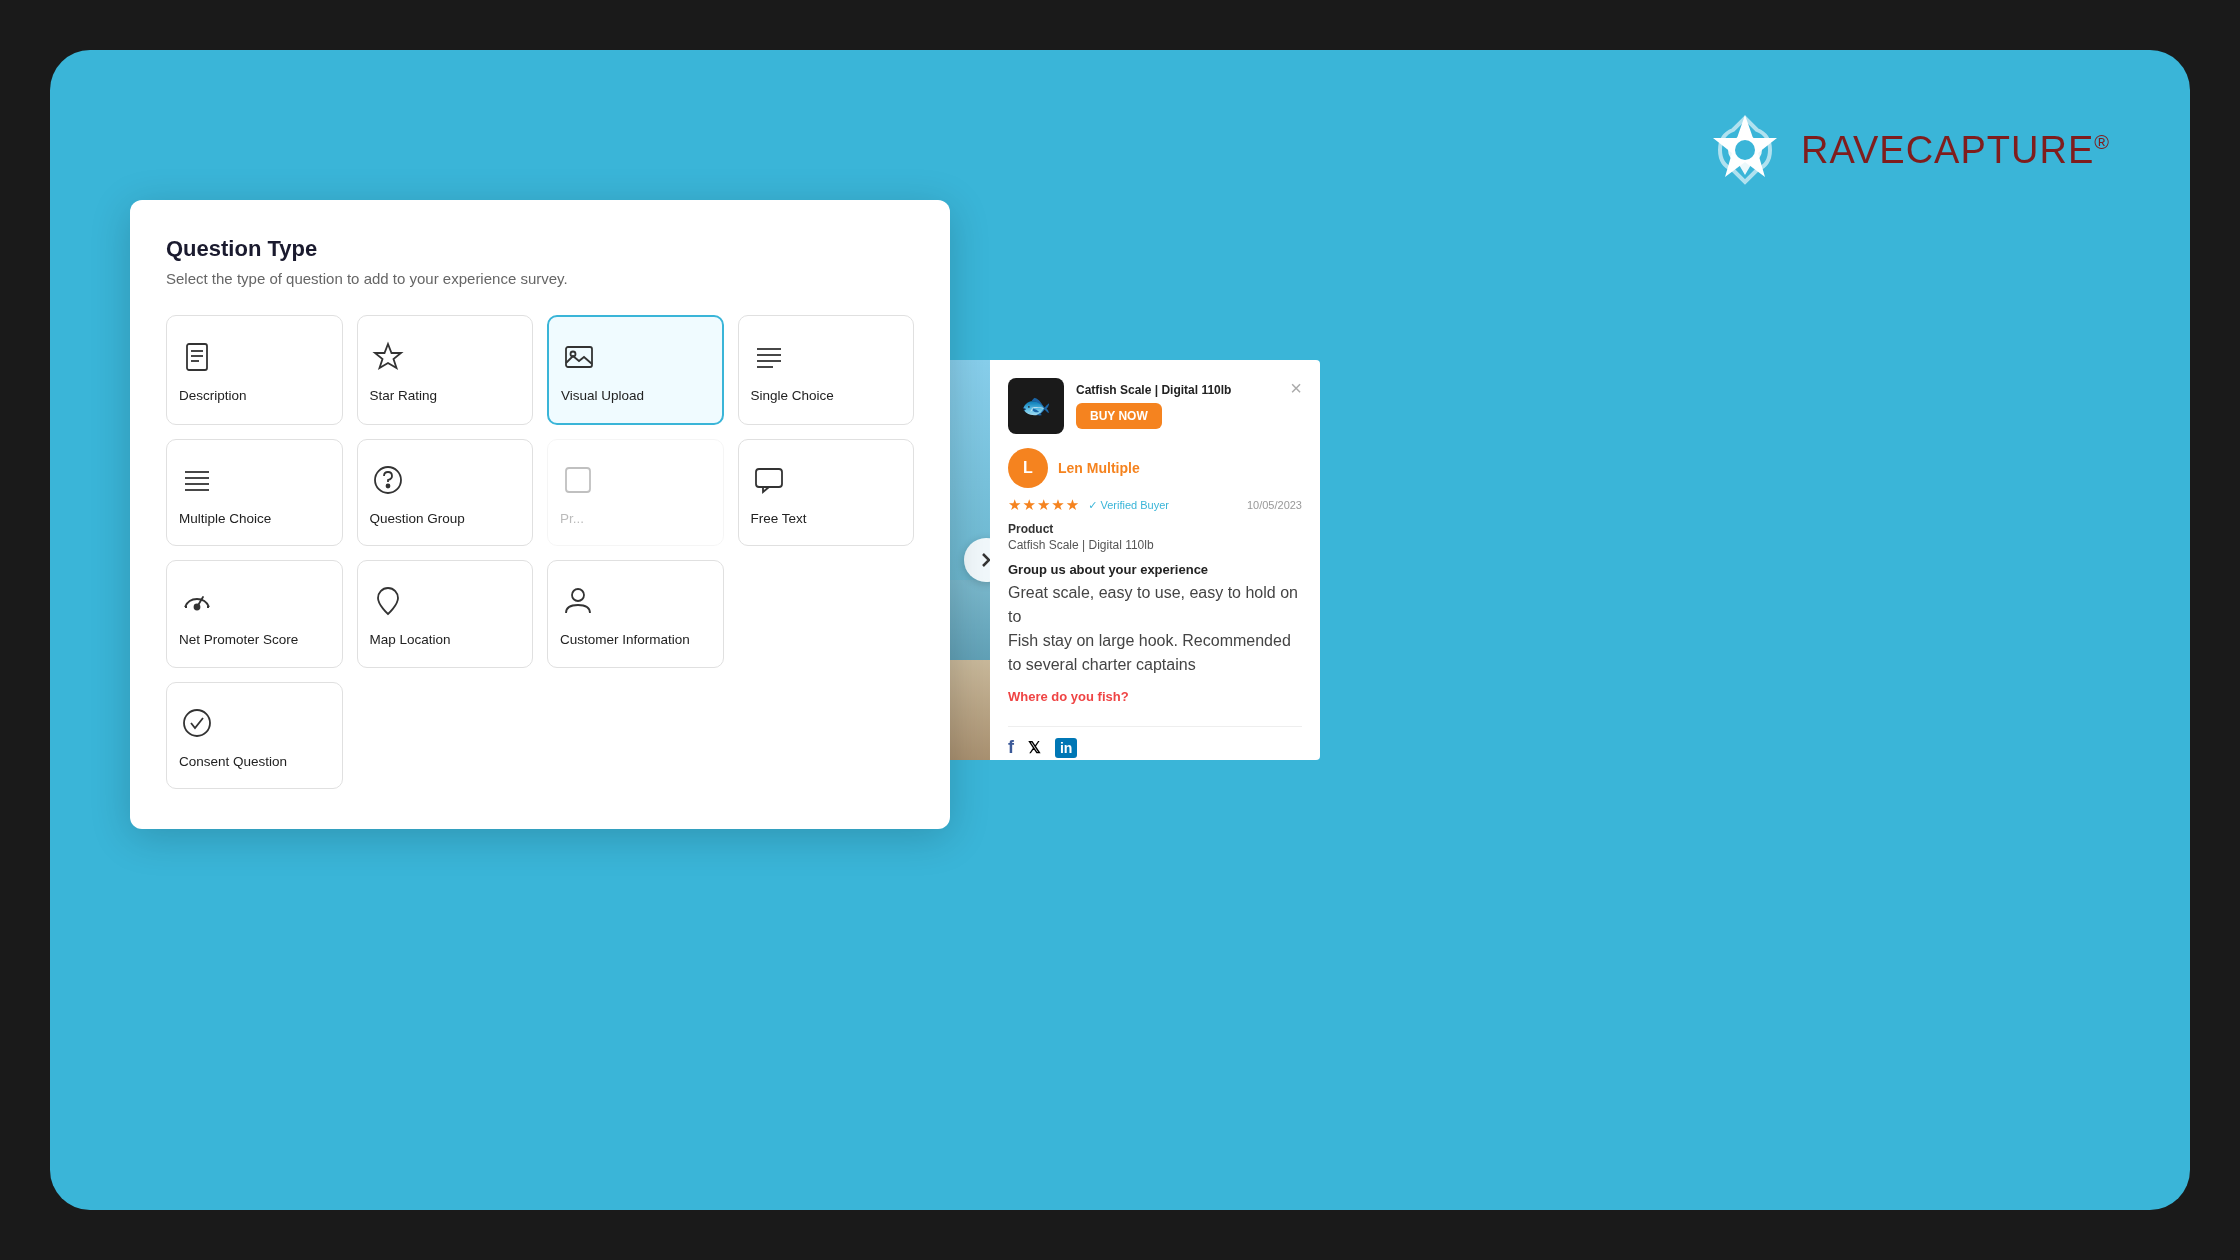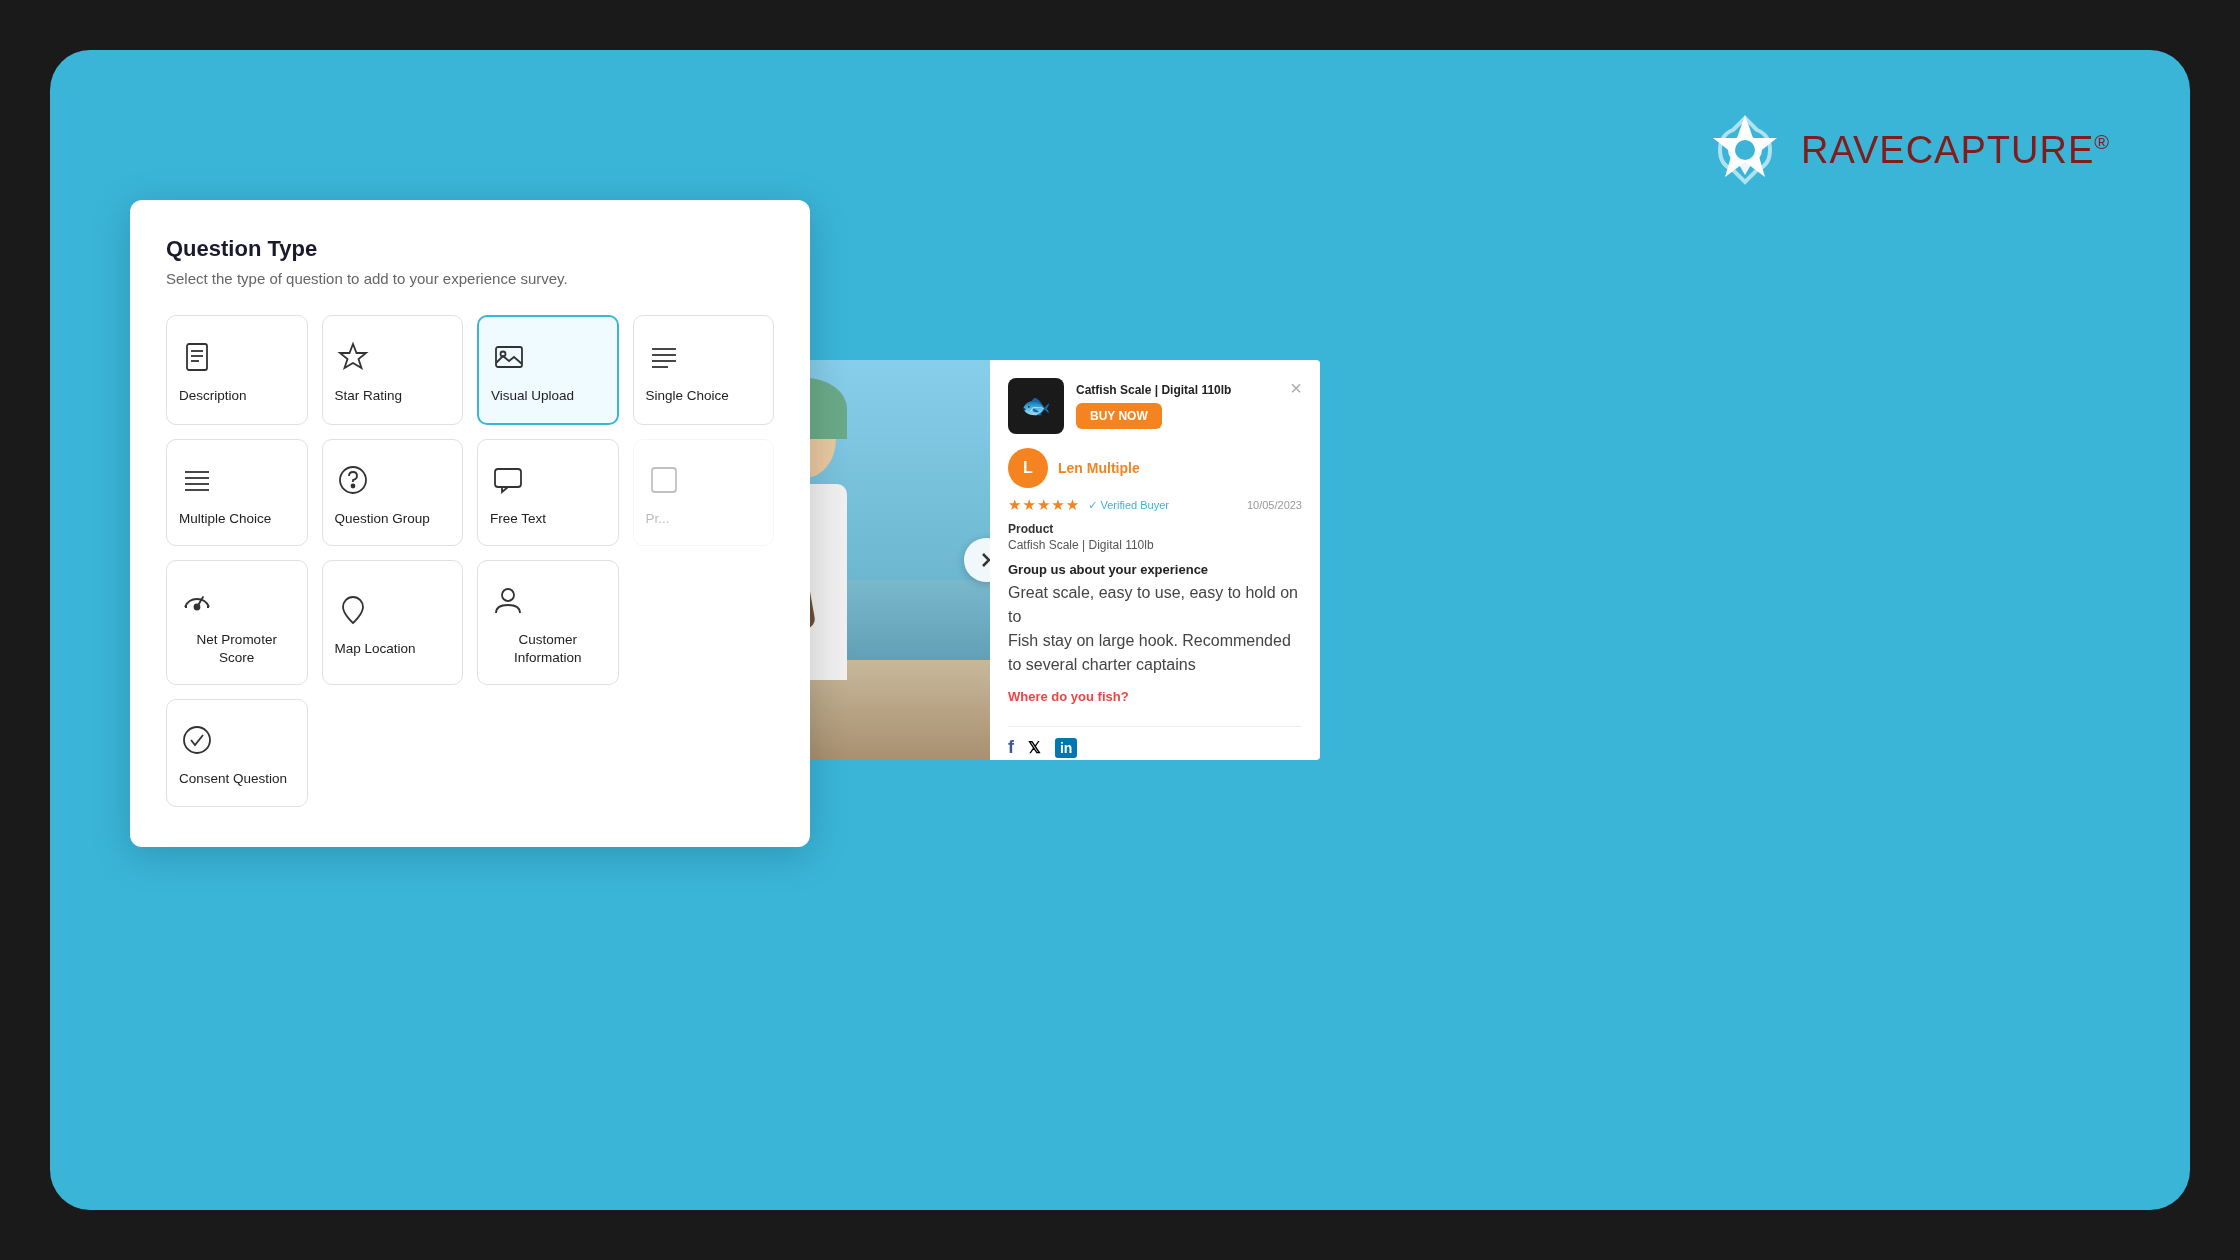--- a/index.html
+++ b/index.html
@@ -41,21 +41,21 @@
     }
     .logo-text span {
       font-weight: 300;
     }
 
     
     .question-modal {
       position: absolute;
       top: 150px;
       left: 80px;
-      width: 680px;
+      width: 820px;
       background: #fff;
       border-radius: 12px;
       padding: 36px 36px 40px;
       box-shadow: 0 8px 40px rgba(0,0,0,0.18);
       z-index: 10;
     }
     .modal-title {
       font-size: 22px;
       font-weight: 700;
       color: #1a1a2e;
@@ -202,37 +202,37 @@
         <div class="q-icon">
           <svg viewBox="0 0 32 32">
               <circle cx="16" cy="16" r="13"></circle>
               <path d="M12 12 Q12 8 16 8 Q20 8 20 12 Q20 15 16 16 L16 18"></path>
               <circle cx="16" cy="22" r="1.5" fill="#333"></circle>
             </svg>
         </div>
         <div class="q-label">Question Group</div>
       </div>
 
+      <div class="q-item" style="opacity:0.3">
+        <div class="q-icon">
+          <svg viewBox="0 0 32 32">
+              <rect x="4" y="4" width="24" height="24" rx="3"></rect>
+            </svg>
+        </div>
+        <div class="q-label">Pr...</div>
+      </div>
+
       <div class="q-item">
         <div class="q-icon">
           <svg viewBox="0 0 32 32">
               <rect x="3" y="5" width="26" height="18" rx="3"></rect>
               <polyline points="10,23 10,28 16,23"></polyline>
             </svg>
         </div>
         <div class="q-label">Free Text</div>
-      </div>
-
-      <div class="q-item" style="opacity:0.3">
-        <div class="q-icon">
-          <svg viewBox="0 0 32 32">
-              <rect x="4" y="4" width="24" height="24" rx="3"></rect>
-            </svg>
-        </div>
-        <div class="q-label">Pr...</div>
       </div>
 
       <div class="q-item">
         <div class="q-icon">
           <svg viewBox="0 0 32 32">
               <path d="M4 22 A13 13 0 0 1 28 22"></path>
               <path d="M16 22 L22 12" stroke-linecap="round"></path>
               <circle cx="16" cy="22" r="2.5" fill="#333"></circle>
               <line x1="4" y1="22" x2="6" y2="22"></line>
               <line x1="28" y1="22" x2="26" y2="22"></line>

